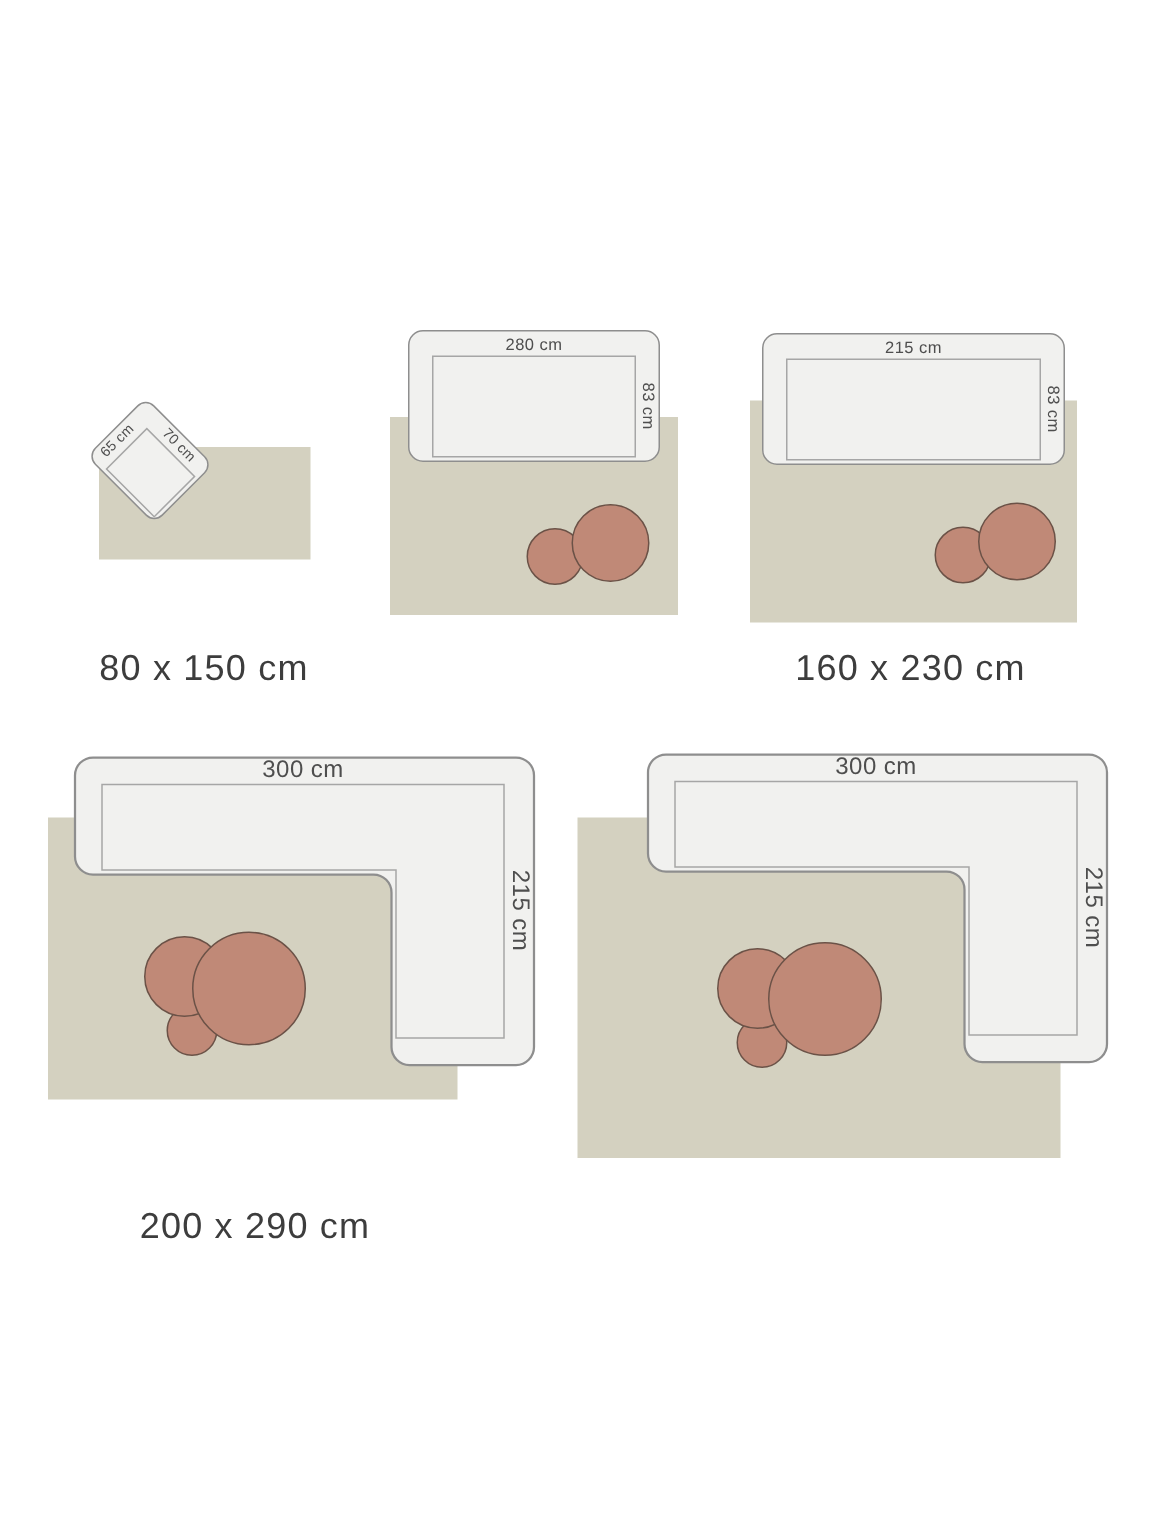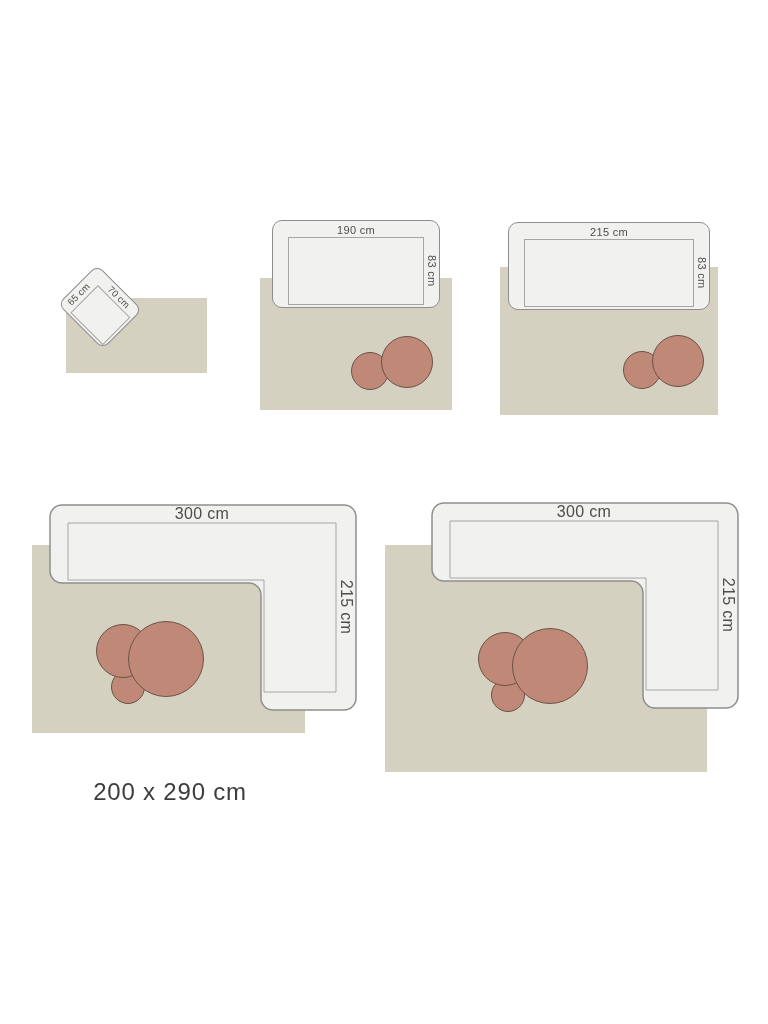--- a/index.html
+++ b/index.html
@@ -65,50 +65,52 @@
 <body>
 
 <div class="canvas">
 
   <div class="rug" style="left:66px;top:298px;width:141px;height:75px;"></div>
   <div class="armchair">
     <div class="seat"></div>
     <div class="dim h">65 cm</div>
     <div class="dim v">70 cm</div>
   </div>
+  <div class="caption" style="left:136px;top:432px;">80 x 150 cm</div>
 
   <div class="rug" style="left:260px;top:278px;width:192px;height:132px;"></div>
   <div class="sofa" style="left:272px;top:220px;width:168px;height:88px;">
     <div class="seat"></div>
-    <div class="dim h">190 cm</div>
+    <div class="dim h">280 cm</div>
     <div class="dim v">83 cm</div>
   </div>
   <div class="table-circle" style="left:351px;top:352px;width:38px;height:38px;"></div>
   <div class="table-circle" style="left:381px;top:336px;width:52px;height:52px;"></div>
 
   <div class="rug" style="left:500px;top:267px;width:218px;height:148px;"></div>
   <div class="sofa" style="left:508px;top:222px;width:202px;height:88px;">
     <div class="seat"></div>
     <div class="dim h">215 cm</div>
     <div class="dim v">83 cm</div>
   </div>
   <div class="table-circle" style="left:623px;top:351px;width:38px;height:38px;"></div>
   <div class="table-circle" style="left:652px;top:335px;width:52px;height:52px;"></div>
+  <div class="caption" style="left:607px;top:432px;">160 x 230 cm</div>
 
   <div class="rug" style="left:32px;top:545px;width:273px;height:188px;"></div>
   <div class="table-circle" style="left:111px;top:670px;width:34px;height:34px;"></div>
   <div class="table-circle" style="left:96px;top:624px;width:54px;height:54px;"></div>
   <div class="table-circle" style="left:128px;top:621px;width:76px;height:76px;"></div>
   <svg class="corner-sofa" style="left:50px;top:505px;" width="306" height="205" viewBox="0 0 306 205">
     <path class="sofa-outer" d="M12,0 H294 A12,12 0 0 1 306,12 V193 A12,12 0 0 1 294,205 H223 A12,12 0 0 1 211,193 V90 A12,12 0 0 0 199,78 H12 A12,12 0 0 1 0,66 V12 A12,12 0 0 1 12,0 Z"></path>
     <path class="sofa-inner" d="M18,18 H286 V187 H214 V75 H18 Z"></path>
   </svg>
   <div class="dim-float" style="left:202px;top:514px;">300 cm</div>
   <div class="dim-float v" style="left:346px;top:607px;">215 cm</div>
-  <div class="caption" style="left:170px;top:778px;">200 x 290 cm</div>
+  <div class="caption" style="left:170px;top:804px;">200 x 290 cm</div>
 
   <div class="rug" style="left:385px;top:545px;width:322px;height:227px;"></div>
   <div class="table-circle" style="left:491px;top:678px;width:34px;height:34px;"></div>
   <div class="table-circle" style="left:478px;top:632px;width:54px;height:54px;"></div>
   <div class="table-circle" style="left:512px;top:628px;width:76px;height:76px;"></div>
   <svg class="corner-sofa" style="left:432px;top:503px;" width="306" height="205" viewBox="0 0 306 205">
     <path class="sofa-outer" d="M12,0 H294 A12,12 0 0 1 306,12 V193 A12,12 0 0 1 294,205 H223 A12,12 0 0 1 211,193 V90 A12,12 0 0 0 199,78 H12 A12,12 0 0 1 0,66 V12 A12,12 0 0 1 12,0 Z"></path>
     <path class="sofa-inner" d="M18,18 H286 V187 H214 V75 H18 Z"></path>
   </svg>
   <div class="dim-float" style="left:584px;top:512px;">300 cm</div>

